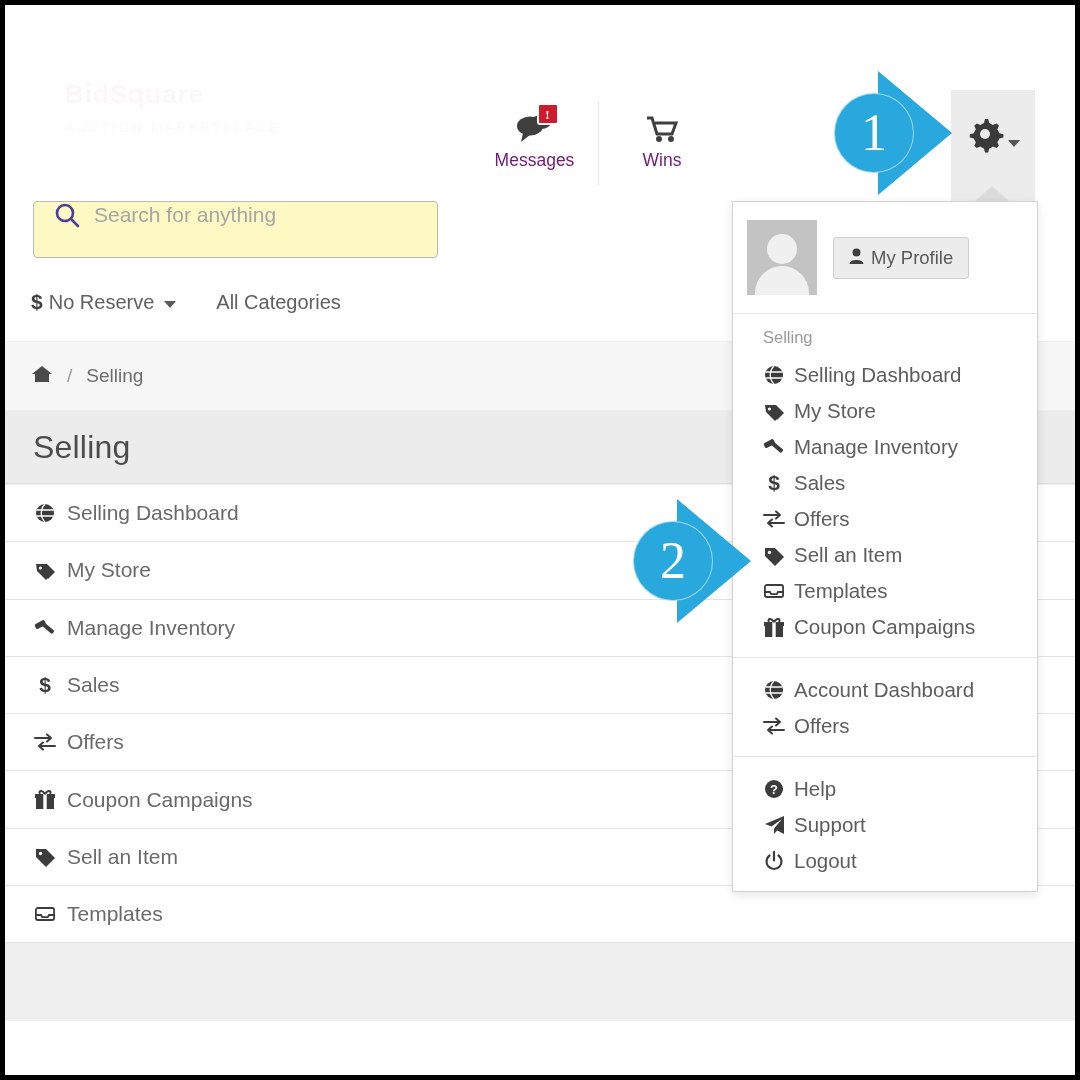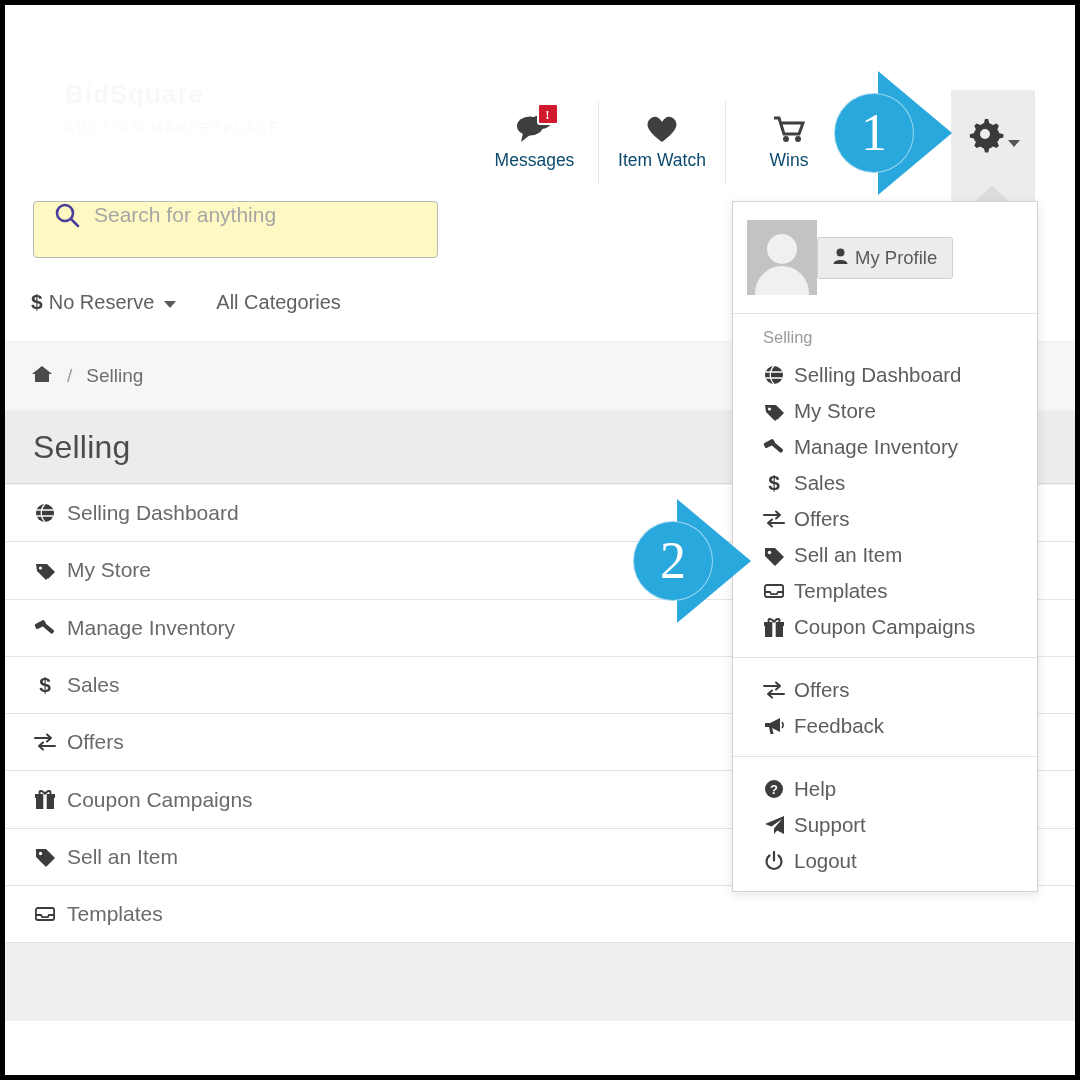--- a/index.html
+++ b/index.html
@@ -54,21 +54,21 @@
     box-sizing:border-box;
     padding-top:6px;
   }
   .navcell:first-child{border-left:none;}
   .navcell .glyph{
     height:44px;display:flex;align-items:center;justify-content:center;
     color:#3f3f3f;
     position:relative;
   }
   .navcell .lbl{
-    font-size:17.5px;color:#0c4a6e;line-height:18px;
+    font-size:17.5px;color:#701a75;line-height:18px;
     white-space:nowrap;
   }
   .badge{
     position:absolute;left:22px;top:-4px;
     width:22px;height:22px;border-radius:3px;
     background:#cf1b2b;border:2px solid #ffffff;
     box-sizing:border-box;
     display:flex;align-items:center;justify-content:center;
     color:#ffffff;font-size:13px;font-weight:bold;line-height:1;
     font-family:"Liberation Serif", serif;
@@ -184,20 +184,21 @@
     border:1px solid #d2d2d2;
     box-shadow:0 3px 10px rgba(0,0,0,0.10);
     box-sizing:border-box;
     z-index:30;
   }
   #dd-profile{
     height:112px;
     border-bottom:1px solid #e4e4e4;
     display:flex;align-items:center;
     padding-left:14px;box-sizing:border-box;
+    gap:16px;
   }
   #avatar{
     width:70px;height:75px;background:#c3c3c3;
     position:relative;overflow:hidden;flex:none;
   }
   #avatar .head{
     position:absolute;left:50%;top:14px;transform:translateX(-50%);
     width:30px;height:30px;border-radius:50%;background:#f0f0f0;
   }
   #avatar .body{
@@ -270,28 +271,20 @@
             <svg width="40" height="32" viewBox="0 0 40 32">
               <ellipse cx="15" cy="13" rx="13" ry="9.5" fill="#3f3f3f"></ellipse>
               <path d="M8 20 L6 29 L15 22 Z" fill="#3f3f3f"></path>
               <ellipse cx="26" cy="9" rx="10" ry="7" fill="#3f3f3f"></ellipse>
             </svg>
             <span class="badge">!</span>
           </div>
           <div class="lbl">Messages</div>
         </div>
 
-        <div class="navcell">
-          <div class="glyph">
-            <svg width="34" height="30" viewBox="0 0 34 30">
-              <path d="M17 28 C2 17 0 10 5 5 C10 0 15 4 17 8 C19 4 24 0 29 5 C34 10 32 17 17 28 Z" fill="#3f3f3f"></path>
-            </svg>
-          </div>
-          <div class="lbl">Item Watch</div>
-        </div>
 
 
         <div class="navcell">
           <div class="glyph">
             <svg width="34" height="30" viewBox="0 0 34 30">
               <path d="M2 4 h5 l5 16 h15 l4 -11 h-21" fill="none" stroke="#3f3f3f" stroke-width="3"></path>
               <circle cx="14" cy="25" r="3" fill="#3f3f3f"></circle>
               <circle cx="26" cy="25" r="3" fill="#3f3f3f"></circle>
             </svg>
           </div>
@@ -523,36 +516,36 @@
               </span>
               <span>Coupon Campaigns</span>
             </div>
           </div>
       </div>
 
       <div class="dd-section">
         <div id="dd-account-items">
             <div class="dd-item">
               <span class="ic">
+                <svg width="20" height="20" viewBox="0 0 20 20">
+                  <circle cx="10" cy="10" r="9" fill="#3c3c3c"></circle>
+                  <path d="M10 1 C5 6 5 14 10 19" fill="none" stroke="#fff" stroke-width="1.3"></path>
+                  <path d="M1.5 7 h17 M1.5 13 h17" stroke="#fff" stroke-width="1.3"></path>
+                </svg>
+              </span>
+              <span>Account Dashboard</span>
+            </div>
+            <div class="dd-item">
+              <span class="ic">
                 <svg width="22" height="20" viewBox="0 0 22 20">
                   <path d="M1 6 h16 M13 2.5 L17 6 L13 9.5" fill="none" stroke="#3c3c3c" stroke-width="2" stroke-linecap="round" stroke-linejoin="round"></path>
                   <path d="M21 14 h-16 M9 10.5 L5 14 L9 17.5" fill="none" stroke="#3c3c3c" stroke-width="2" stroke-linecap="round" stroke-linejoin="round"></path>
                 </svg>
               </span>
               <span>Offers</span>
-            </div>
-            <div class="dd-item">
-              <span class="ic">
-                <svg width="21" height="20" viewBox="0 0 21 20">
-                  <path d="M1 7 h5 L16 2 v14 L6 11 H1 Z" fill="#3c3c3c"></path>
-                  <path d="M5 11 l1.5 7 h3 L8 11 Z" fill="#3c3c3c"></path>
-                  <path d="M18 6 a5 5 0 0 1 0 6" fill="none" stroke="#3c3c3c" stroke-width="1.6"></path>
-                </svg>
-              </span>
-              <span>Feedback</span>
             </div>
           </div>
       </div>
 
       <div class="dd-section">
         <div id="dd-support-items">
             <div class="dd-item">
               <span class="ic">
                 <svg width="20" height="20" viewBox="0 0 20 20">
                   <circle cx="10" cy="10" r="9" fill="#3c3c3c"></circle>

